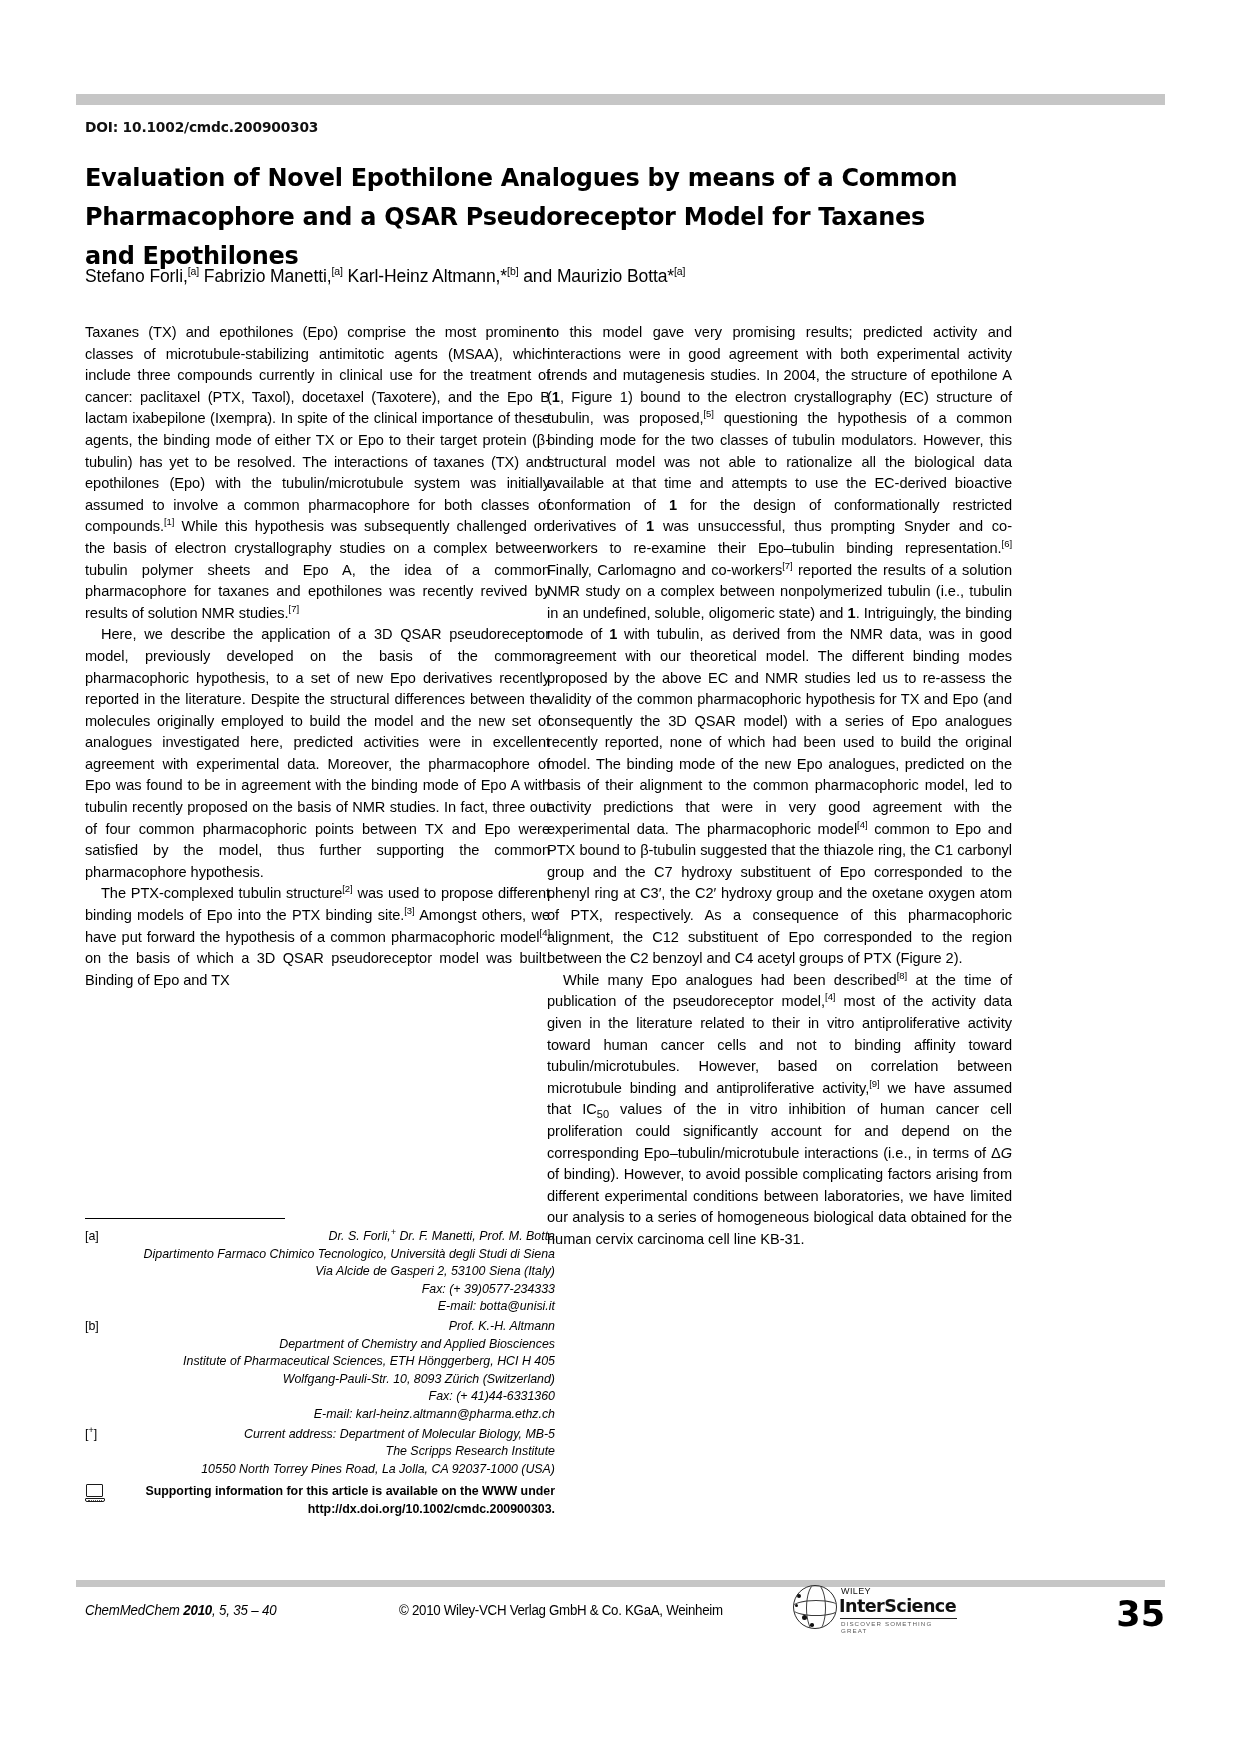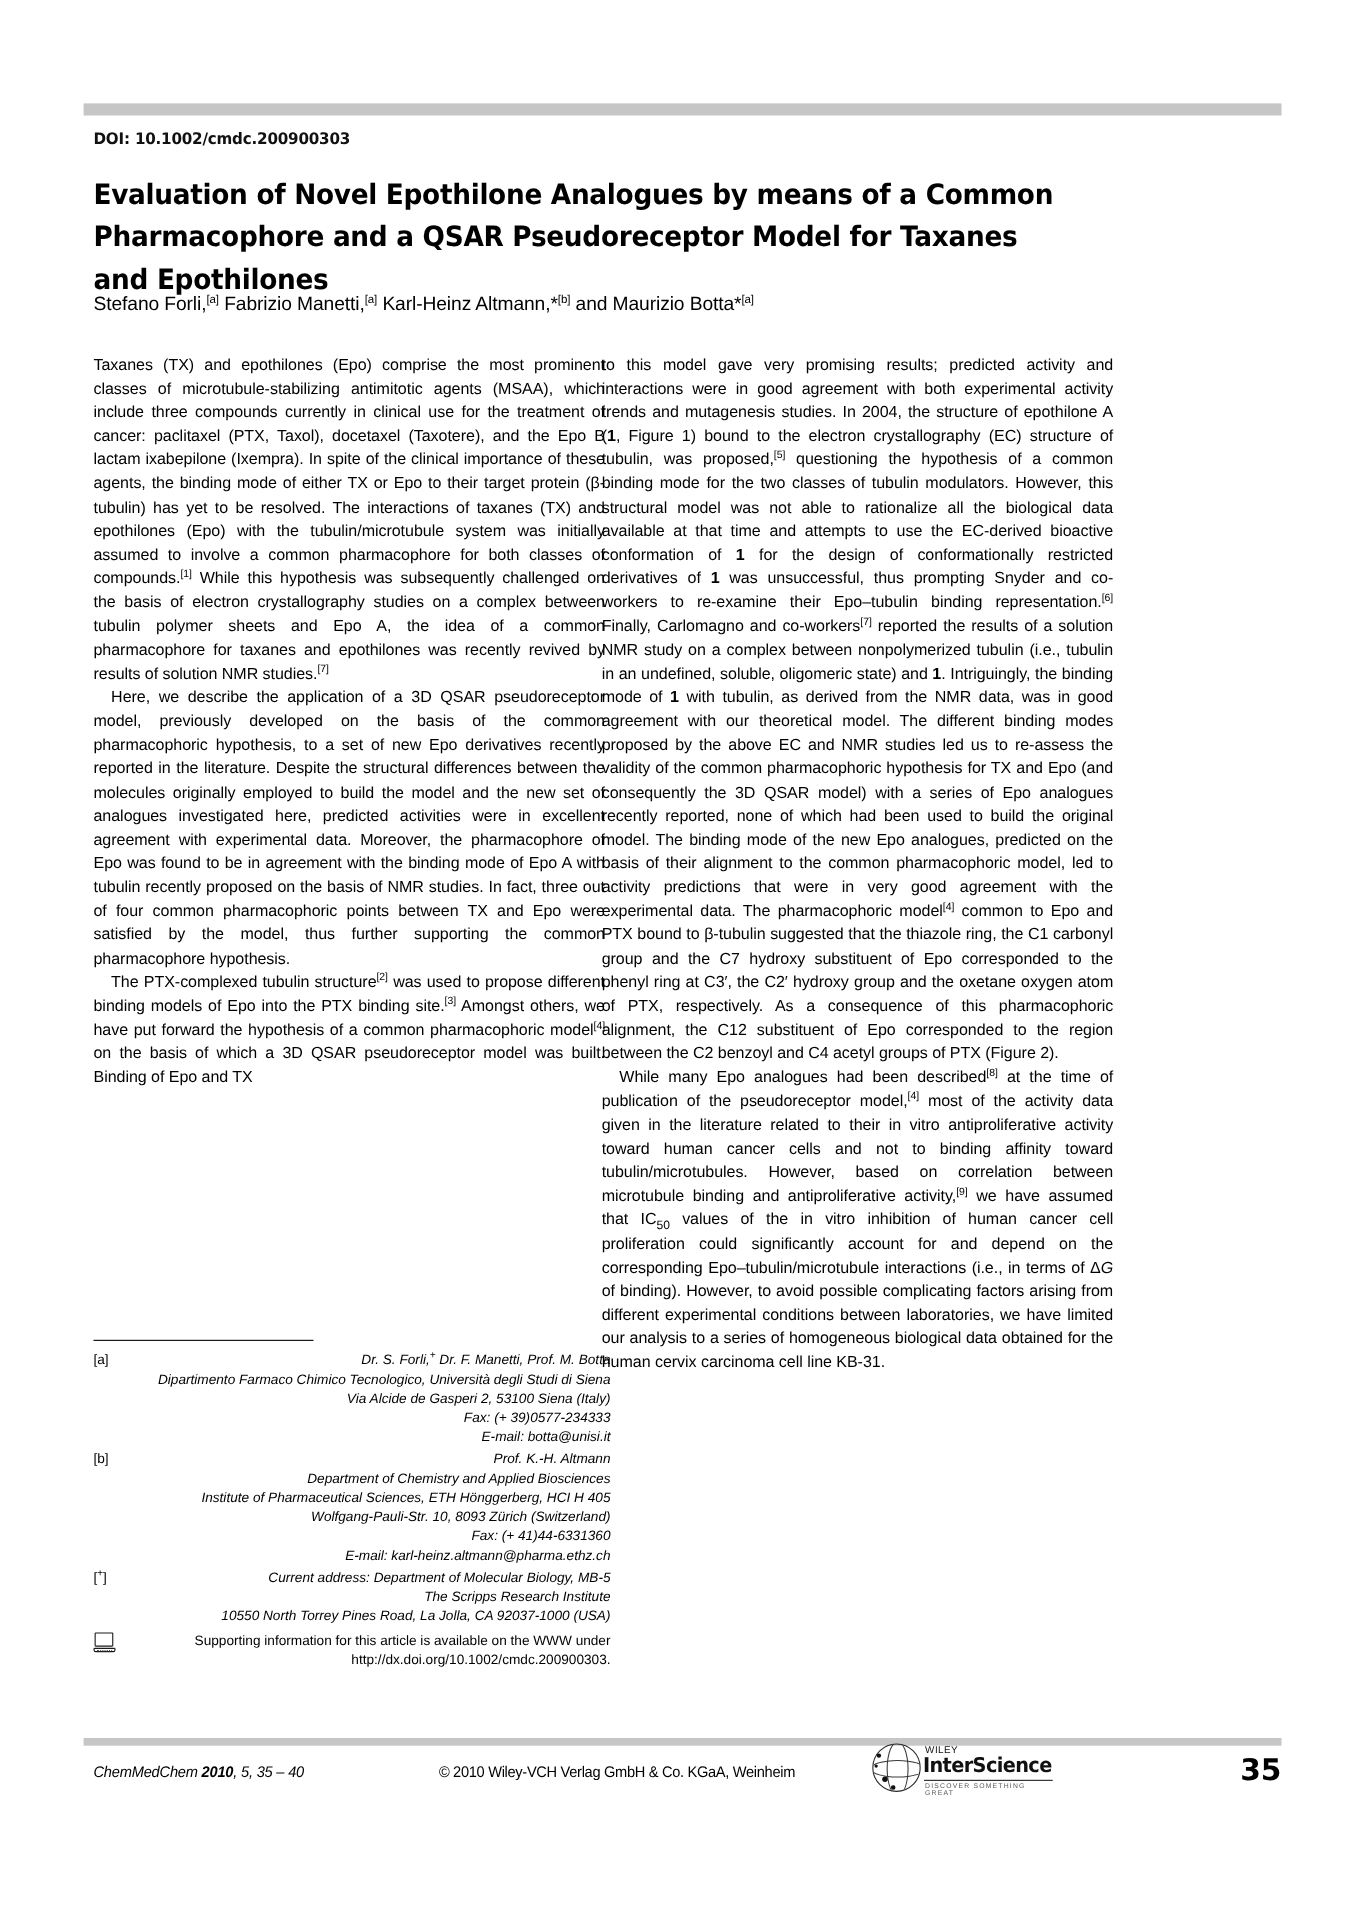--- a/index.html
+++ b/index.html
@@ -162,21 +162,21 @@
   }
   .fn-body sup { font-size: 9px; vertical-align: super; line-height: 0; }
   .fn-line { display: block; }
 
   .fn-support {
     display: flex;
     align-items: flex-start;
     margin-top: 5px;
   }
   .fn-support .fn-marker { padding-top: 1px; }
-  .fn-support .fn-body { font-style: normal; }
+  .fn-support .fn-body { font-style: normal; font-weight: bold; }
 
   .monitor-icon {
     display: inline-block;
     width: 21px;
     height: 18px;
     position: relative;
   }
   .monitor-icon .screen {
     position: absolute;
     left: 1px; top: 0;
@@ -233,21 +233,21 @@
     letter-spacing: -0.3px;
     transform: scaleX(0.95);
     transform-origin: left center;
   }
   .footer-pageno {
     position: absolute;
     right: 76px;
     top: 1594px;
     font-family: "DejaVu Sans", sans-serif;
     font-weight: 700;
-    font-size: 27px;
+    font-size: 35px;
     color: #000;
   }
   .interscience {
     position: absolute;
     left: 793px;
     top: 1582px;
     width: 168px;
     height: 48px;
   }
   .is-globe {

